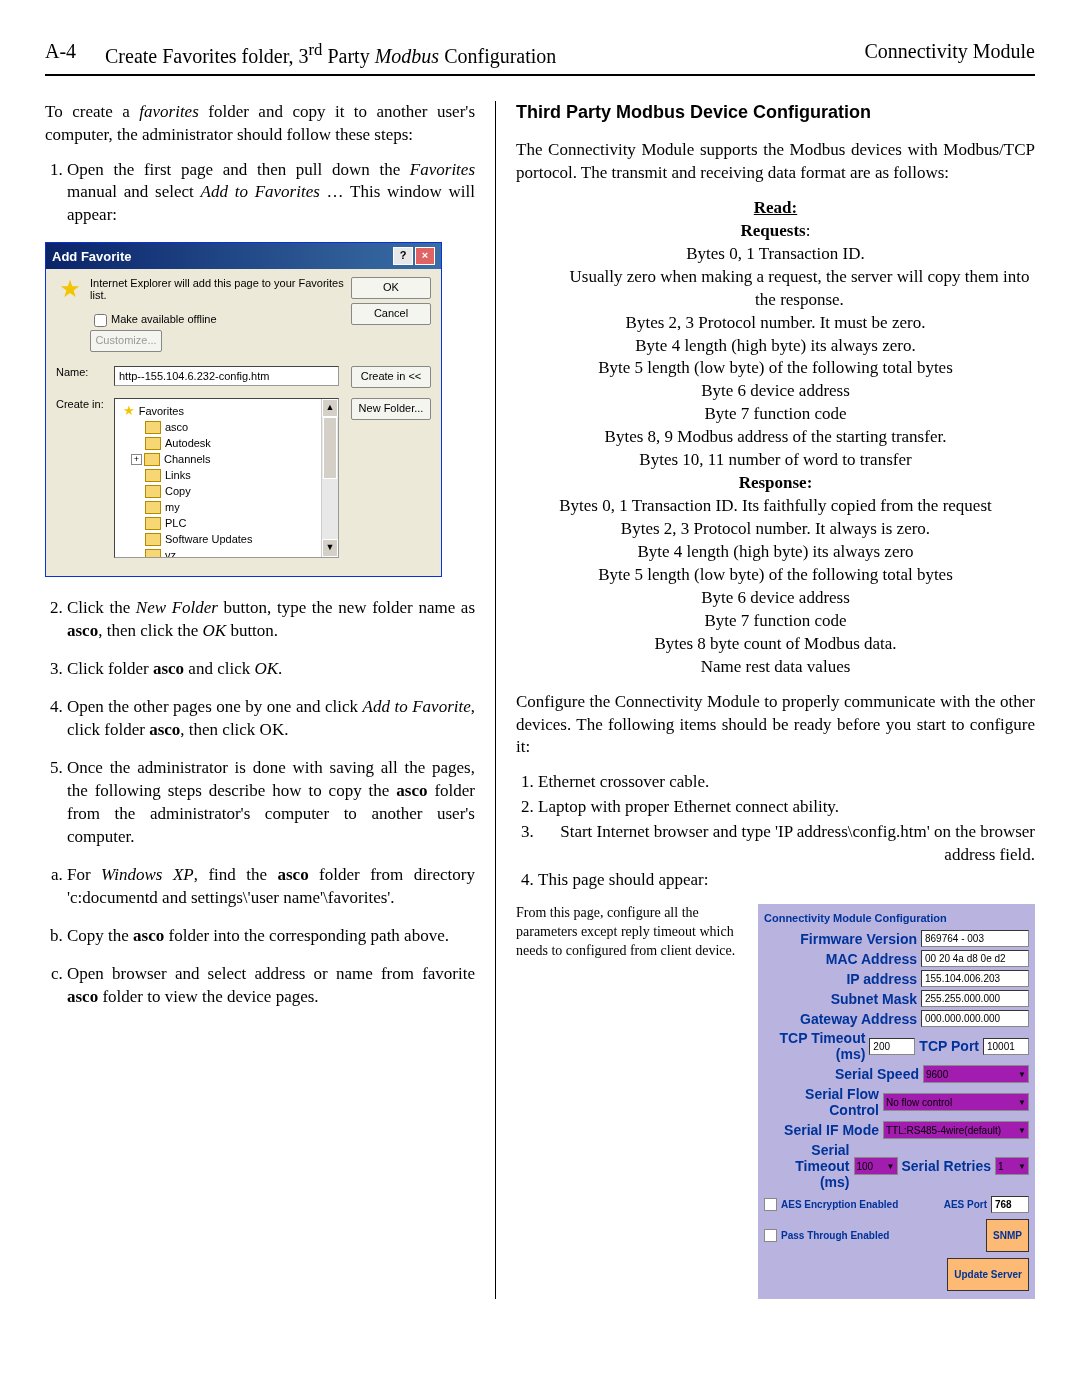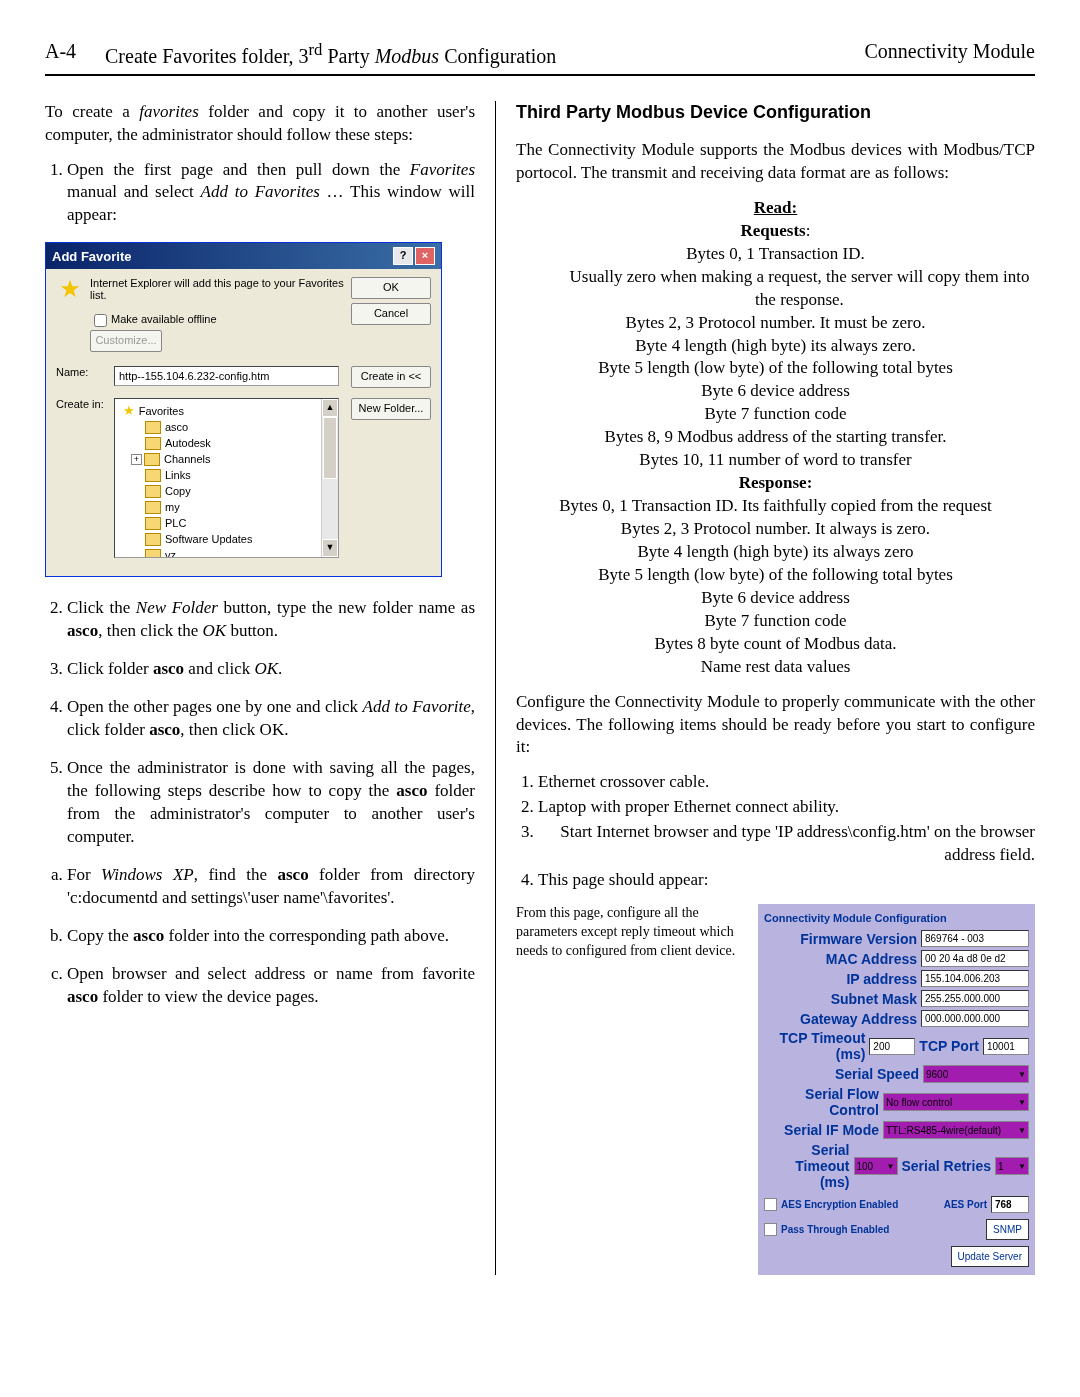--- a/index.html
+++ b/index.html
@@ -171,23 +171,23 @@
   .cfg-in.w2 { width: 38px; }
   .cfg-sel {
     background:#a21caf; border:1px solid #888; height:16px;
     font-size:10px; padding:0 2px; color:#000;
     display:flex; align-items:center;
   }
   .cfg-sel-arrow { margin-left:auto; font-size:8px; }
   .cfg-check { display:flex; align-items:center; gap:4px; font-weight:bold; margin-top:6px; }
   .cfg-cb { width:11px; height:11px; border:1px solid #888; background:#fff; }
   .cfg-btn {
-    background:#ffffff; border:1px solid #333;
-    font-size:10px; font-weight:normal; color:#003399;
-    padding:4px 6px; display:inline-block;
+    background:#fdba74; border:1px solid #333;
+    font-size:10px; font-weight:bold; color:#003399;
+    padding:10px 6px; display:inline-block;
   }
   .u { text-decoration: underline; }
   .modbus-lines { line-height: 1.35; margin-bottom:12px;text-align:center; }
   .indent { padding-left: 48px; }
 </style>
 </head>
 <body>
 
 <div class="header-row">
   <div class="header-left">A-4</div>

